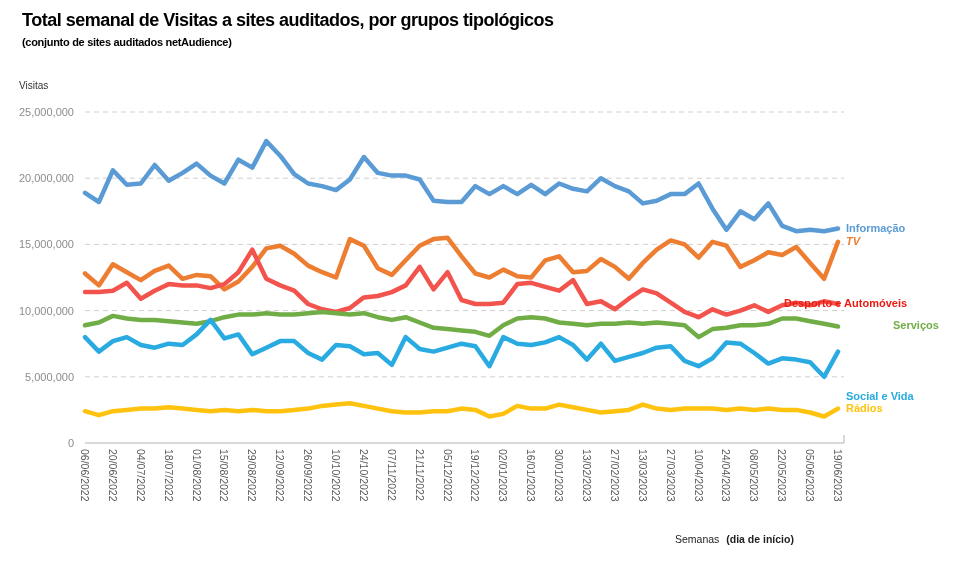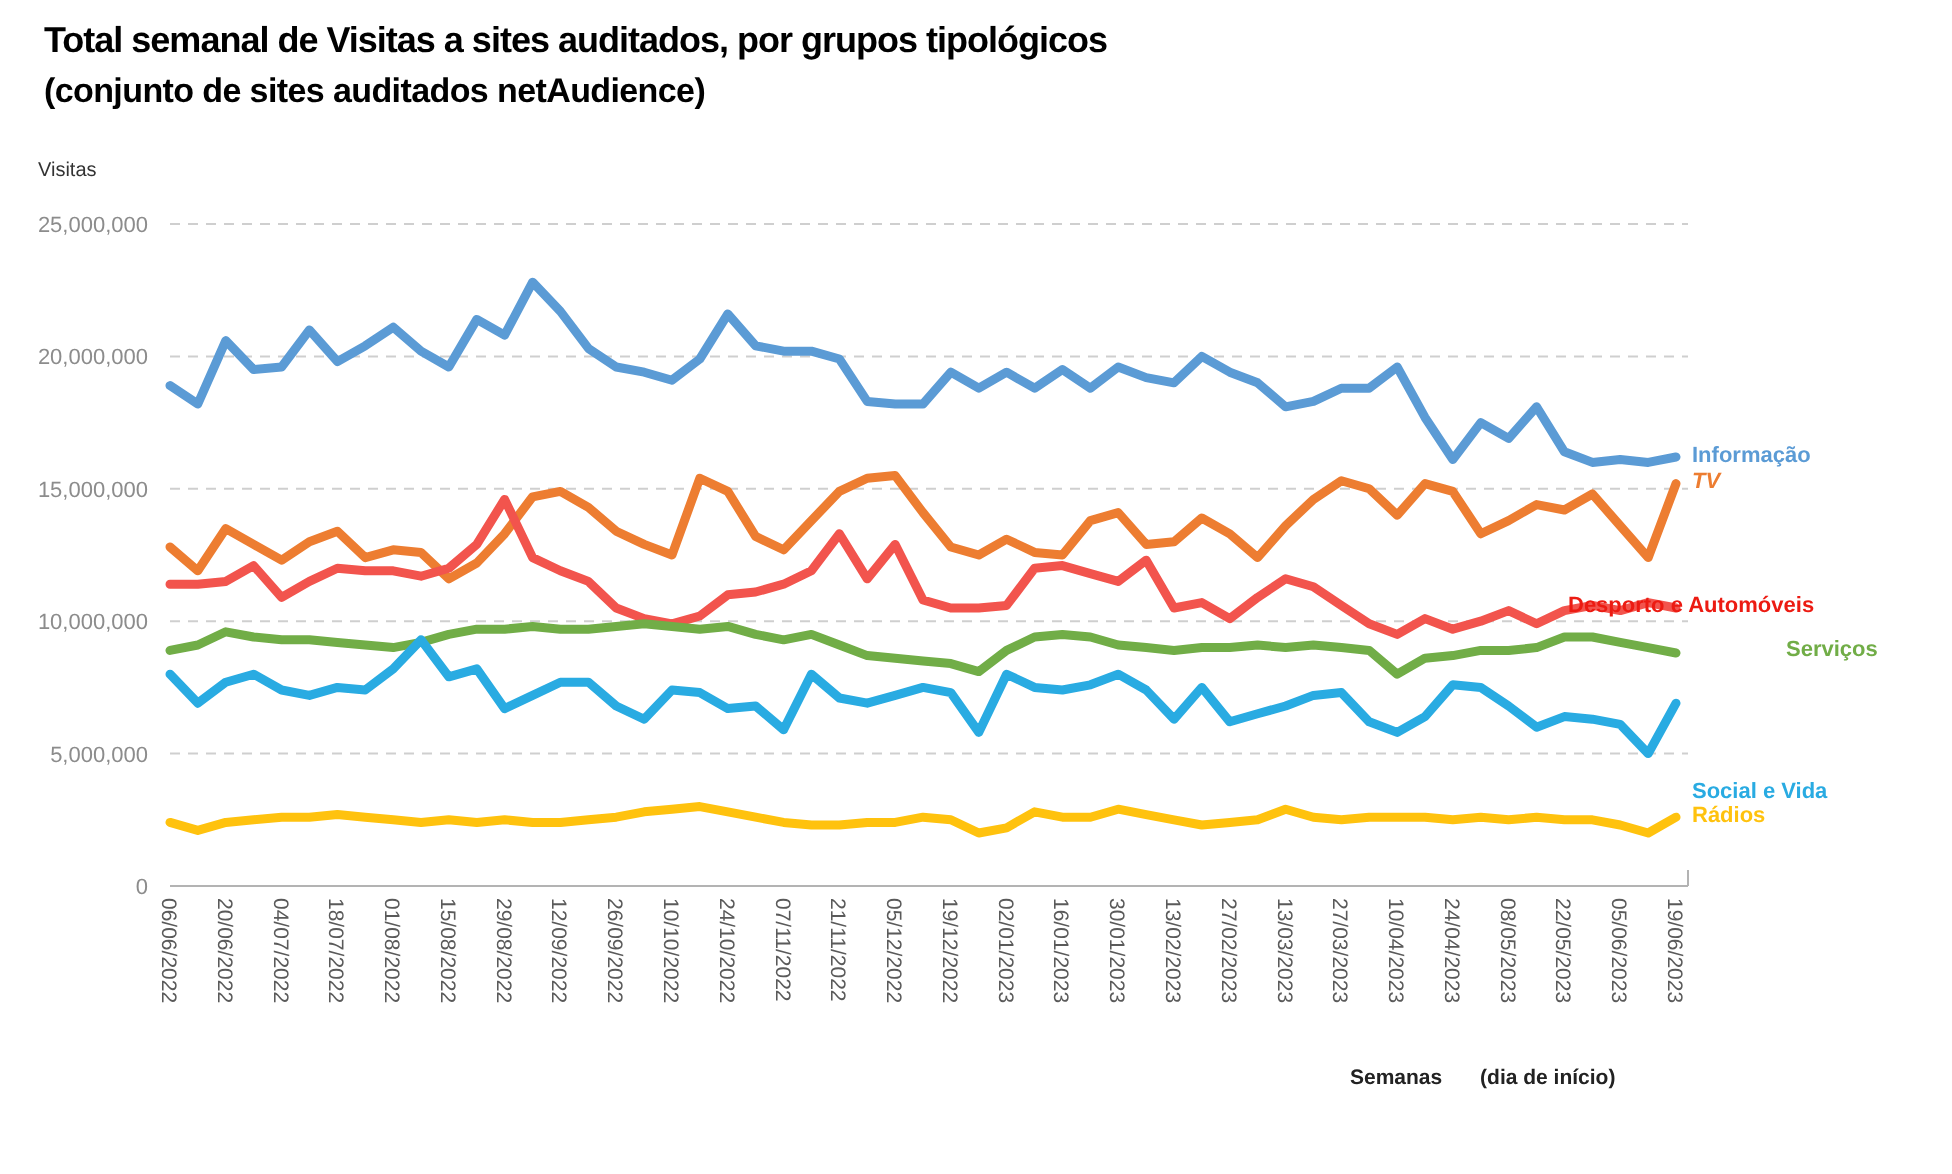--- a/index.html
+++ b/index.html
@@ -1,26 +1,26 @@
 <!DOCTYPE html>
 <html><head>
 <meta charset="utf-8">
 <style>
   html,body{margin:0;padding:0;background:#ffffff;}
   body{width:976px;height:587px;font-family:"Liberation Sans",sans-serif;overflow:hidden;}
   #app{position:relative;width:976px;height:587px;background:#fff;padding-left:13px;}
   .chart-title{position:absolute;left:22px;top:10px;font-size:18px;font-weight:800;letter-spacing:-0.5px;color:#000;white-space:nowrap;}
-  .chart-subtitle{position:absolute;left:22px;top:36px;font-size:17px;font-weight:800;letter-spacing:-0.3px;color:#000;white-space:nowrap;}
+  .chart-subtitle{position:absolute;left:22px;top:36px;font-size:11px;font-weight:800;letter-spacing:-0.3px;color:#000;white-space:nowrap;}
   .y-axis-title{position:absolute;left:19px;top:80px;font-size:10px;font-weight:400;color:#333;}
   #chart-svg{position:absolute;left:0;top:0;}
   #legend-layer{position:absolute;left:0;top:0;width:868px;height:587px;pointer-events:none;}
   .legend-label{position:absolute;font-size:11px;font-weight:700;white-space:nowrap;}
   .x-axis-title{position:absolute;left:675px;top:533px;font-size:10.5px;color:#222;white-space:nowrap;}
-  .x-axis-title .main{font-weight:700;}
-  .x-axis-title .detail{font-weight:700;margin-left:16px;}
+  .x-axis-title .main{font-weight:400;}
+  .x-axis-title .detail{font-weight:700;margin-left:4px;}
   .brand-logo{position:absolute;left:812px;top:545px;font-size:21px;letter-spacing:-0.3px;white-space:nowrap;}
   .brand-logo .p1{color:#3b3b3b;font-weight:600;}
   .brand-logo .p2{color:#2e2e2e;font-weight:700;}
   .brand-logo .p3{color:#29abe2;font-weight:700;}
 </style>
 </head>
 <body>
 
 <div id="app">
   <div class="chart-title">Total semanal de Visitas a sites auditados, por grupos tipológicos</div>

